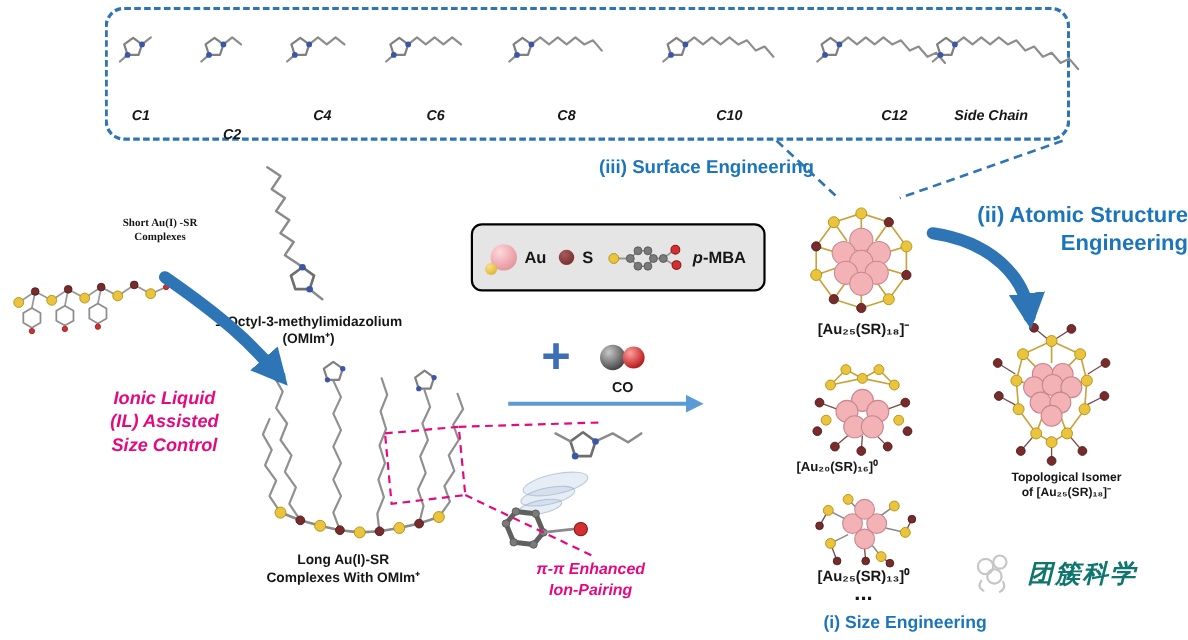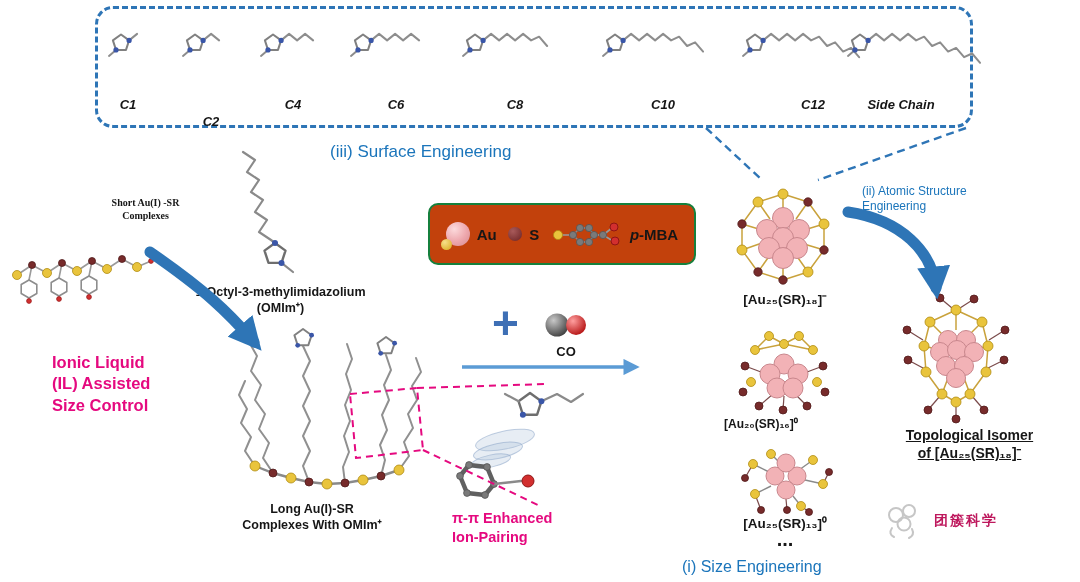--- a/index.html
+++ b/index.html
@@ -6,22 +6,22 @@
   html,body { width:1080px; height:582px; }
   body {
     position: relative;
     background: #ffffff;
     font-family: "Liberation Sans", sans-serif;
     overflow: hidden;
   }
   .abs { position: absolute; }
   .ml  { white-space: pre-line; }
   .lbl { font-weight: bold; color: #161616; text-align: center; line-height: 1.28; }
-  .heading { font-weight: normal; color: var(--heading-blue, #1b75bb); text-align: left; line-height: 1.25; }
-  .magenta { color: var(--magenta, #e5097f); font-weight: bold; line-height: 1.3; }
+  .heading { font-weight: bold; color: var(--heading-blue, #1b75bb); text-align: right; line-height: 1.25; }
+  .magenta { color: var(--magenta, #e5097f); font-weight: bold; text-align: center; line-height: 1.3; font-style: italic; }
 
   .dash-panel {
     border: 3px dashed var(--arrow-blue, #2e75b6);
     border-radius: 18px;
   }
   .ligand-label { position: absolute; width: 70px; text-align: center; font-weight: bold; font-size: 13px; color: #161616; }
 
   
   .ringline   { fill: none; stroke: #808080; stroke-width: 2;   stroke-linejoin: round; }
   .ringline2  { fill: none; stroke: #6e6e6e; stroke-width: 2.4; stroke-linejoin: round; }
@@ -46,34 +46,34 @@
   .wm         { fill: none; stroke: #c6c6c6; stroke-width: 2; stroke-linecap: round; }
 
   
   #overlay { pointer-events: none; }
   .funnel   { stroke: var(--arrow-blue, #2e75b6); stroke-width: 2.4; stroke-dasharray: 8 5; fill: none; }
   .bigarrow { stroke: var(--arrow-blue, #2e75b6); stroke-width: 11; fill: none; stroke-linecap: round; }
   .rxnarrow { stroke: var(--light-arrow, #5b9bd5); stroke-width: 3.6; fill: none; }
   .callout  { stroke: var(--magenta, #e5097f); stroke-width: 2; stroke-dasharray: 7 5; fill: none; }
 
   
-  .legend { border: 2px solid #15803d; border-radius: 10px; background: #c2410c;
+  .legend { border: 2px solid #000000; border-radius: 10px; background: #e5e5e5;
             display: flex; align-items: center; justify-content: space-around; padding: 0 10px; }
   .legitem { display: flex; align-items: center; gap: 7px; }
   .leglabel { font-weight: bold; font-size: 15px; color: #161616; }
   .sphere-au { width: 24px; height: 24px; border-radius: 50%; position: relative; display: inline-block;
                background: radial-gradient(circle at 35% 30%, #fcdadc, #eda6ac 55%, #d38a90); }
   .sphere-gold-dot { position: absolute; left: -5px; bottom: -4px; width: 11px; height: 11px; border-radius: 50%;
                background: radial-gradient(circle at 35% 30%, #f7e08a, #d9a91a); }
   .sphere-s { width: 14px; height: 14px; border-radius: 50%; display: inline-block;
                background: radial-gradient(circle at 35% 30%, #a85a5a, #6b2222); }
 
   .plus-sign { font-size: 46px; font-weight: bold; color: #3e6fb5; line-height: 1; }
   .watermark { display: flex; align-items: center; gap: 6px; }
-  .watermark-text { font-weight: bold; font-size: 14px; color: #be185d; letter-spacing: 2px; }
+  .watermark-text { font-weight: bold; font-size: 23px; color: #0f766e; letter-spacing: 2px; font-style: italic; }
 </style>
 </head>
 <body>
 
 <div class="abs dash-panel" style="left:95px; top:6px; width:878px; height:122px;font-style:italic;">
     <div class="abs" style="left: 6px; top: 10px;"><svg width="41" height="44">
         <path class="ringline" d="M17.0,15.5L25.1,21.4L22.0,30.9L12.0,30.9L8.9,21.4Z"></path>
         <path class="chainline" d="M12.0,30.9L5.0,36.9"></path>
         <polyline class="chainline" points="25.1,21.4 33.1,14.9"></polyline>
         <circle class="natom" cx="25.1" cy="21.4" r="2.6"></circle>
@@ -372,21 +372,21 @@
   <circle class="s" cx="68" cy="66" r="3.5"></circle>
     <circle class="s" cx="20" cy="64" r="3.5"></circle>
   <circle class="s" cx="46" cy="64" r="3.5"></circle>
 </svg>
 <div class="abs lbl" style="left:705px; top:515px; width:160px; font-size:13.5px;">[Au₂₅(SR)₁₃]⁰</div>
 
 <div class="abs lbl" style="left:765px; top:527px; width:40px; font-size:20px;">...</div>
 
 <div class="abs heading" style="left:682px; top:557px; width:215px; font-size:16px;">(i) Size Engineering</div>
 
-<div class="abs heading ml" style="left:862px; top:184px; width:218px; font-size:12px;">(ii) Atomic Structure
+<div class="abs heading ml" style="left:862px; top:184px; width:218px; font-size:20px;">(ii) Atomic Structure
 Engineering</div>
 
 <svg class="abs" style="left:898px; top:288px;" width="116" height="136">
   <polyline class="goldbond" points="58,22 32,34 26,58 28,84 44,106 58,114 72,106 88,84 90,58 84,34 58,22"></polyline>
   <line class="goldbond" x1="58" y1="22" x2="58" y2="42"></line>
     <line class="goldbond" x1="26" y1="58" x2="42" y2="62"></line>
   <line class="goldbond" x1="90" y1="58" x2="74" y2="62"></line>
     <line class="goldbond" x1="44" y1="106" x2="50" y2="90"></line>
   <line class="goldbond" x1="72" y1="106" x2="66" y2="90"></line>
     <line class="goldbond" x1="32" y1="34" x2="46" y2="48"></line>
@@ -422,21 +422,21 @@
     <circle class="s" cx="76" cy="11" r="4"></circle>
   <circle class="s" cx="9" cy="42" r="4"></circle>
     <circle class="s" cx="107" cy="42" r="4"></circle>
   <circle class="s" cx="10" cy="72" r="4"></circle>
     <circle class="s" cx="106" cy="72" r="4"></circle>
   <circle class="s" cx="30" cy="122" r="4"></circle>
     <circle class="s" cx="86" cy="122" r="4"></circle>
   <circle class="s" cx="58" cy="131" r="4"></circle>
 </svg>
 
-<div class="abs lbl ml" style="left:872px; top:427px; width:195px; font-size:14px;text-decoration:underline;">Topological Isomer
+<div class="abs lbl ml" style="left:872px; top:427px; width:195px; font-size:11px;">Topological Isomer
 of [Au₂₅(SR)₁₈]⁻</div>
 
 <div class="abs watermark" style="left:882px; top:500px;">
   <svg width="46" height="42">
     <circle class="wm" cx="14" cy="15" r="7"></circle>
     <circle class="wm" cx="27" cy="11" r="6"></circle>
     <circle class="wm" cx="22" cy="24" r="6.5"></circle>
     <path class="wm" d="M10,28 q-4,6 2,9 M30,29 q3,6 -3,9"></path>
   </svg>
   <div class="watermark-text">团簇科学</div>

